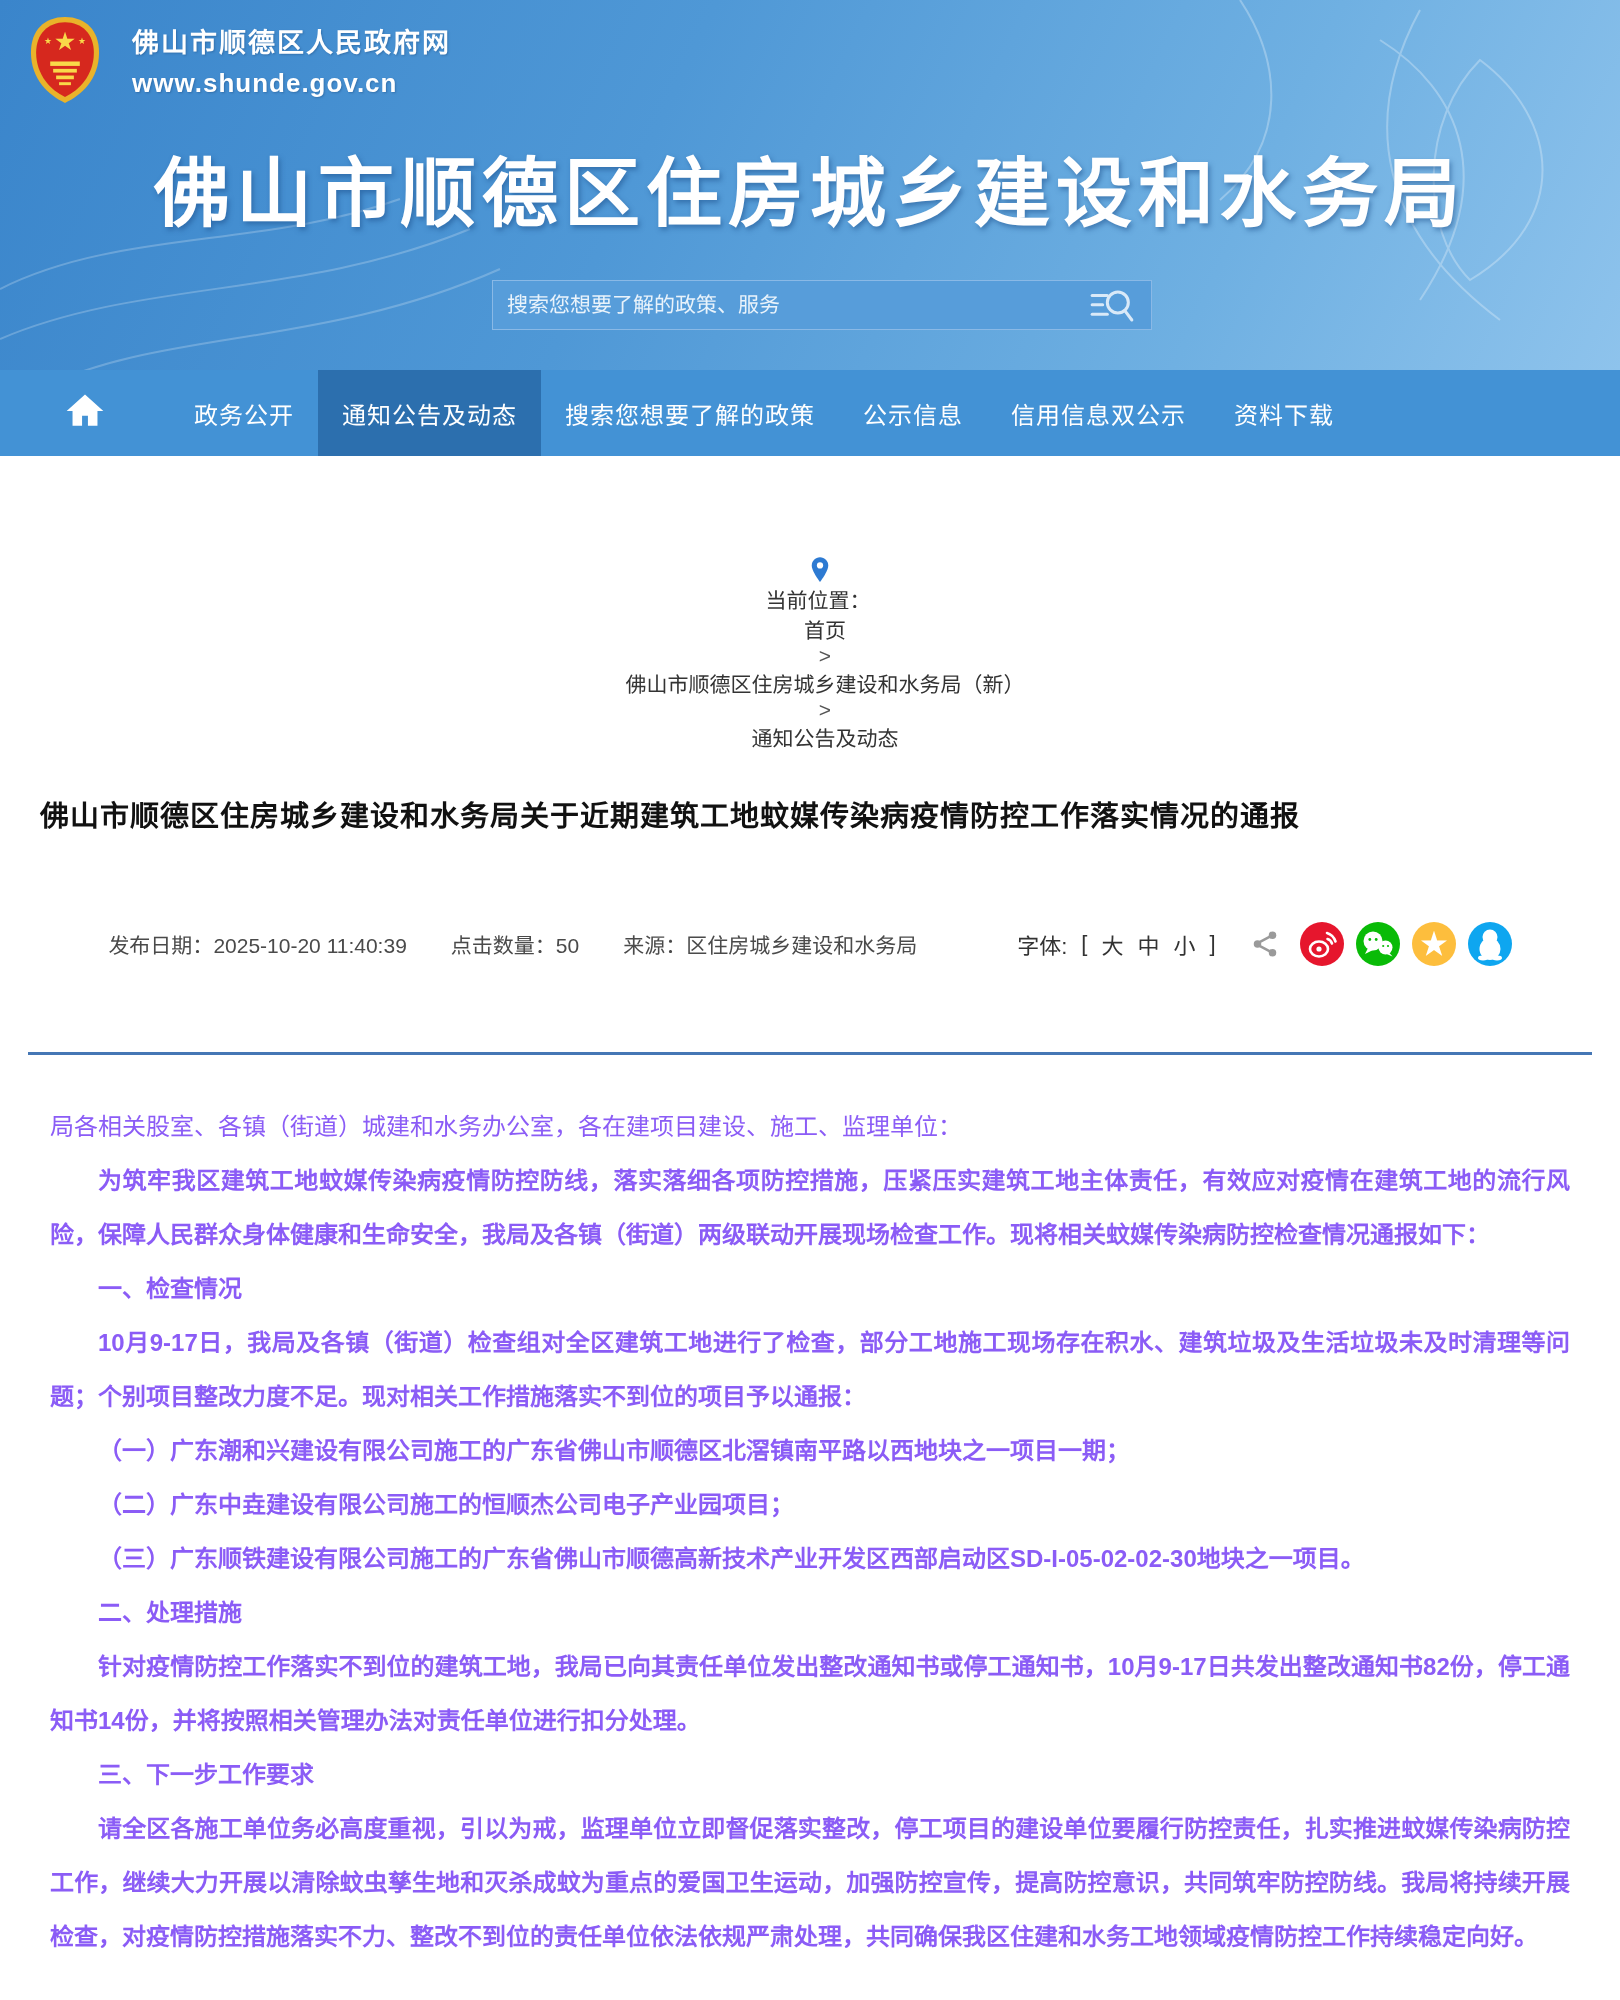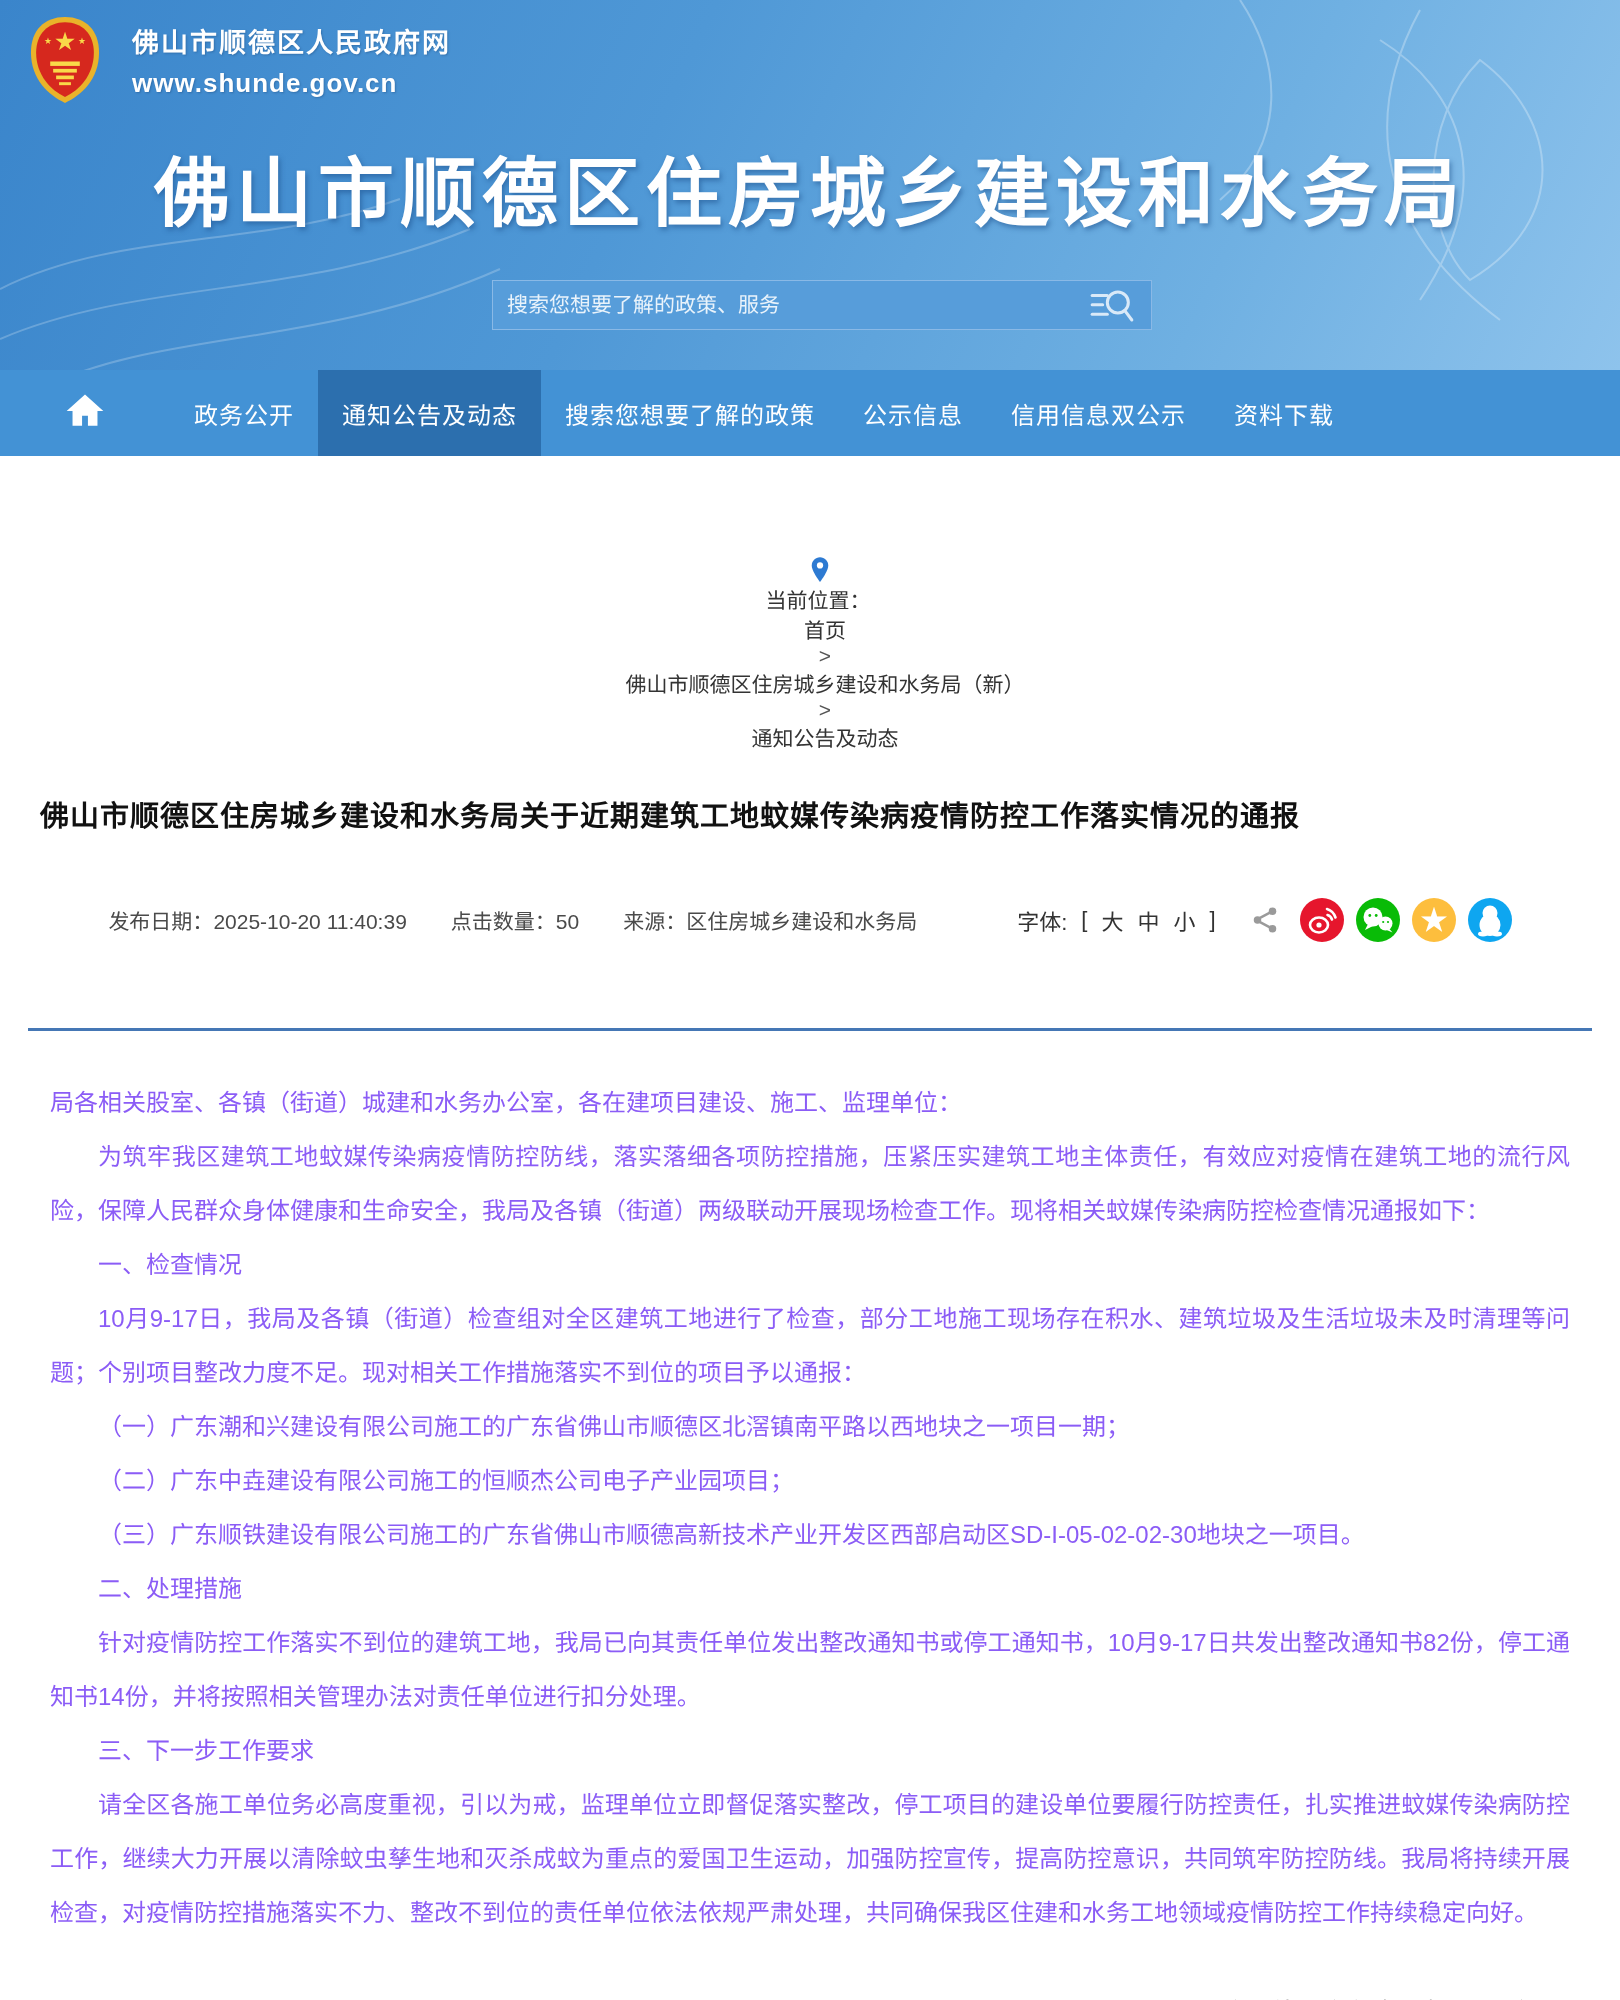--- a/index.html
+++ b/index.html
@@ -53,21 +53,21 @@
   }
   .breadcrumb .pin { width:22px; height:28px; margin-right:10px; display:inline-flex; }
   .breadcrumb a { color:#333; text-decoration:none; cursor:pointer; }
   .breadcrumb .sep { margin:0 12px; color:#555; }
   .breadcrumb .crumb-label { margin-right:14px; }
   .article-title {
     margin:46px 40px 0; font-size:29px; font-weight:bold;
     color:#111; letter-spacing:1px; line-height:1.25;
   }
   .meta-row {
-    margin-top:64px; display:flex; justify-content:center; align-items:center;
+    margin-top:88px; display:flex; justify-content:center; align-items:center;
     column-gap:100px; font-size:21px; color:#4a4a4a;
   }
   .meta-left { display:flex; column-gap:44px; white-space:nowrap; }
   .meta-right { display:flex; align-items:center; white-space:nowrap; }
   .font-ctl { display:flex; align-items:center; column-gap:14px; font-size:22px; color:#333; }
   .font-ctl button {
     background:none; border:none; font-size:22px; color:#333; cursor:pointer; font-family:inherit; padding:0;
   }
   .share-glyph { width:30px; height:30px; margin:0 20px 0 34px; cursor:pointer; }
   .social { display:flex; column-gap:12px; align-items:center; }
@@ -76,21 +76,21 @@
   .sbtn.weibo  { background:#e6162d; }
   .sbtn.wechat { background:#09bb07; }
   .sbtn.qzone  { background:#fdbe3d; }
   .sbtn.qq     { background:#0ea6f0; }
   .divider { margin:86px 28px 0; border:none; border-top:3px solid #4577b5; }
   .body-text {
     padding:45px 50px 0 50px; font-size:24px; color:#8b5cf6;
     line-height:54px; text-align:justify;
   }
   .body-text p { margin:0; }
-  .body-text p.pi { text-indent:2em; }
+  .body-text p.pi { text-indent:2em;font-weight:bold; }
   .signature { margin-top:52px; display:flex; justify-content:flex-end; padding-right:60px; }
   .sig-wrap { display:flex; flex-direction:column; align-items:center; row-gap:32px;
               font-size:24px; color:#333; padding-bottom:24px; }
 </style>
 </head>
 <body>
 
 <div class="page">
 
   <header class="header">

